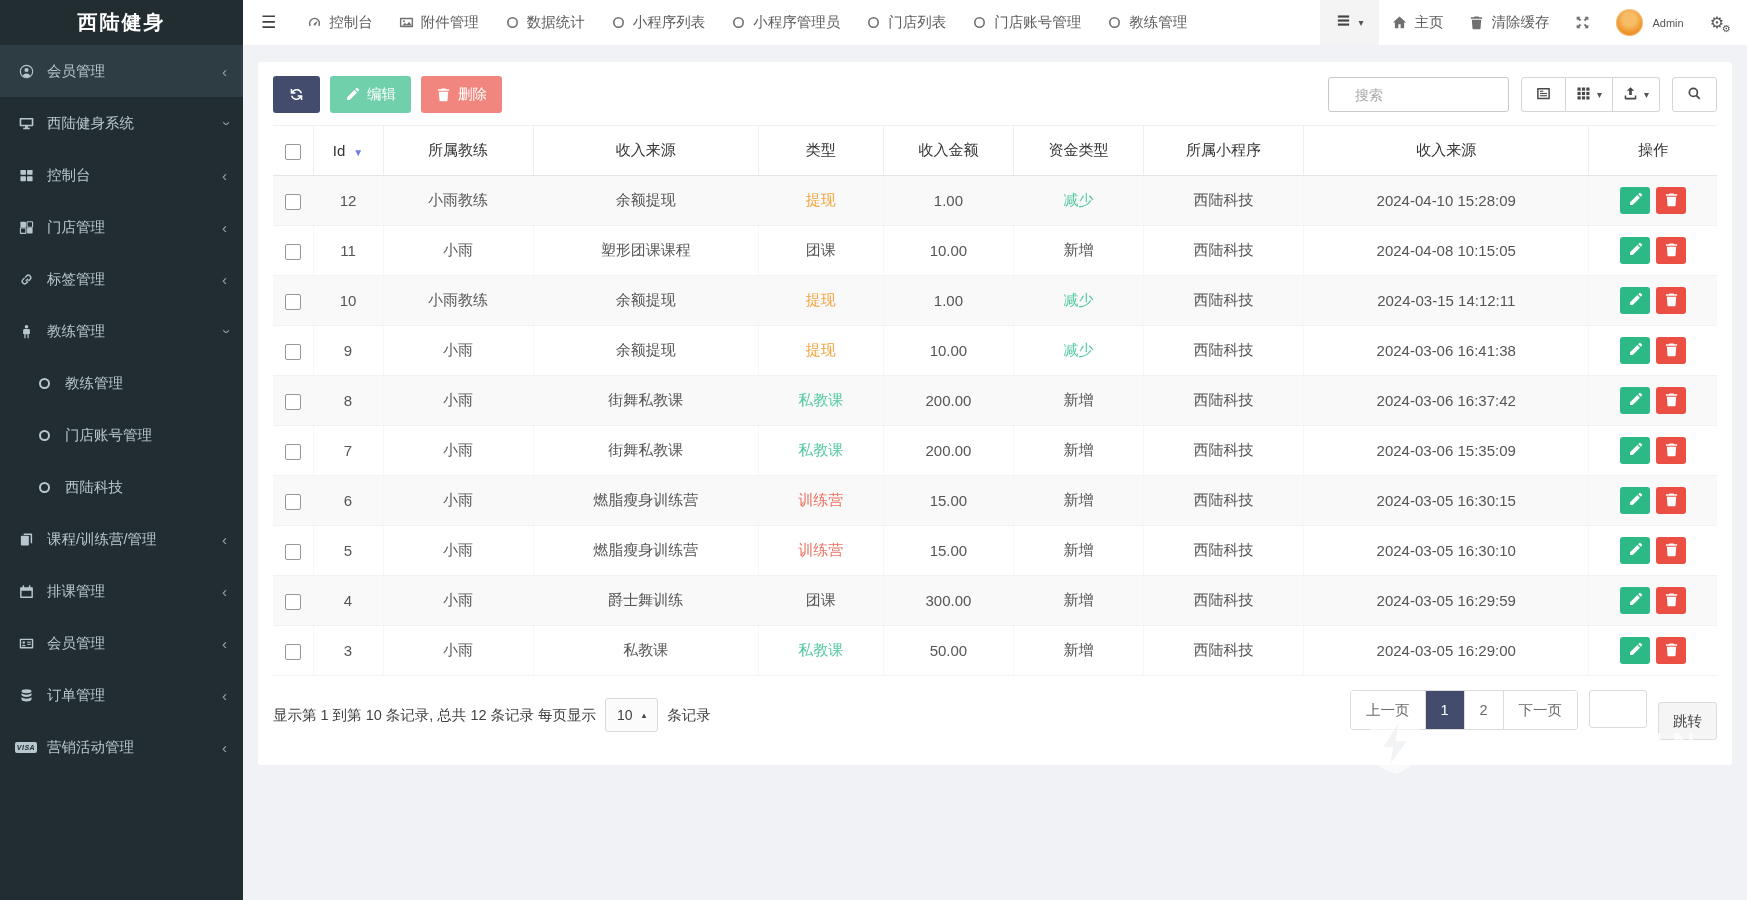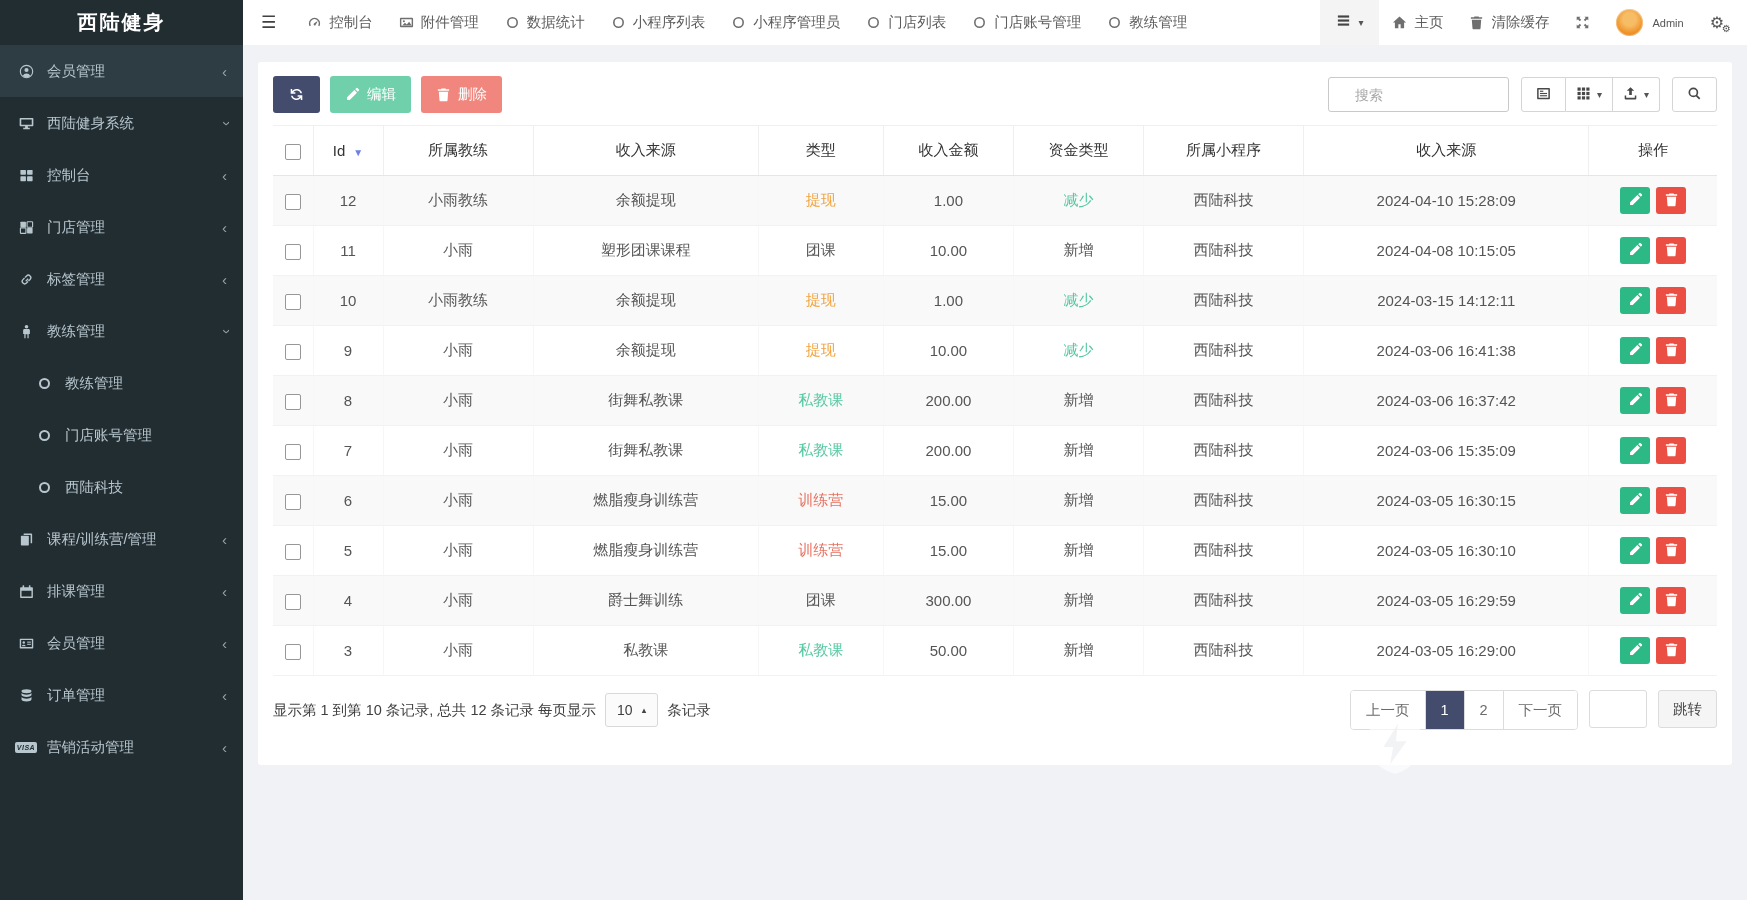--- a/index.html
+++ b/index.html
@@ -91,21 +91,21 @@
   .pager-right { margin-left:auto; display:flex; align-items:flex-start; }
   .pgroup { display:flex; border:1px solid #dcdcdc; border-radius:4px; overflow:hidden; }
   .pbtn { min-width:46px; height:38px; display:inline-flex; align-items:center; justify-content:center;
     background:#fff; color:#6b6b6b; font-size:14.5px; border:none; border-left:1px solid #dcdcdc;
     cursor:pointer; padding:0 15px; }
   .pbtn:first-child { border-left:none; }
   .pbtn.num { padding:0; min-width:39px; }
   .pbtn.active { background:#434c6d; color:#fff; }
   .jump-input { width:58px; height:38px; border:1px solid #dcdcdc; border-radius:3px; margin-left:11px; outline:none; padding:0 8px; font-size:14px;}
   .jump-btn { height:38px; padding:0 14px; background:#f5f5f5; border:1px solid #dcdcdc;
-    border-radius:3px; margin-left:11px; color:#454545; font-size:14.5px; cursor:pointer; }
+    border-radius:3px; margin-left:11px; color:#454545; font-size:14.5px; cursor:pointer;margin-top:12px; }
 
   
   .watermark { position:absolute; right:42px; bottom:22px; display:flex; align-items:center; gap:15px;
     color:rgba(255,255,255,.7); font-weight:bold; font-size:31px; letter-spacing:10px; user-select:none; pointer-events:none; }
   .watermark svg { opacity:.9; }
 </style>
 </head>
 <body>
 
 <aside class="sidebar">

